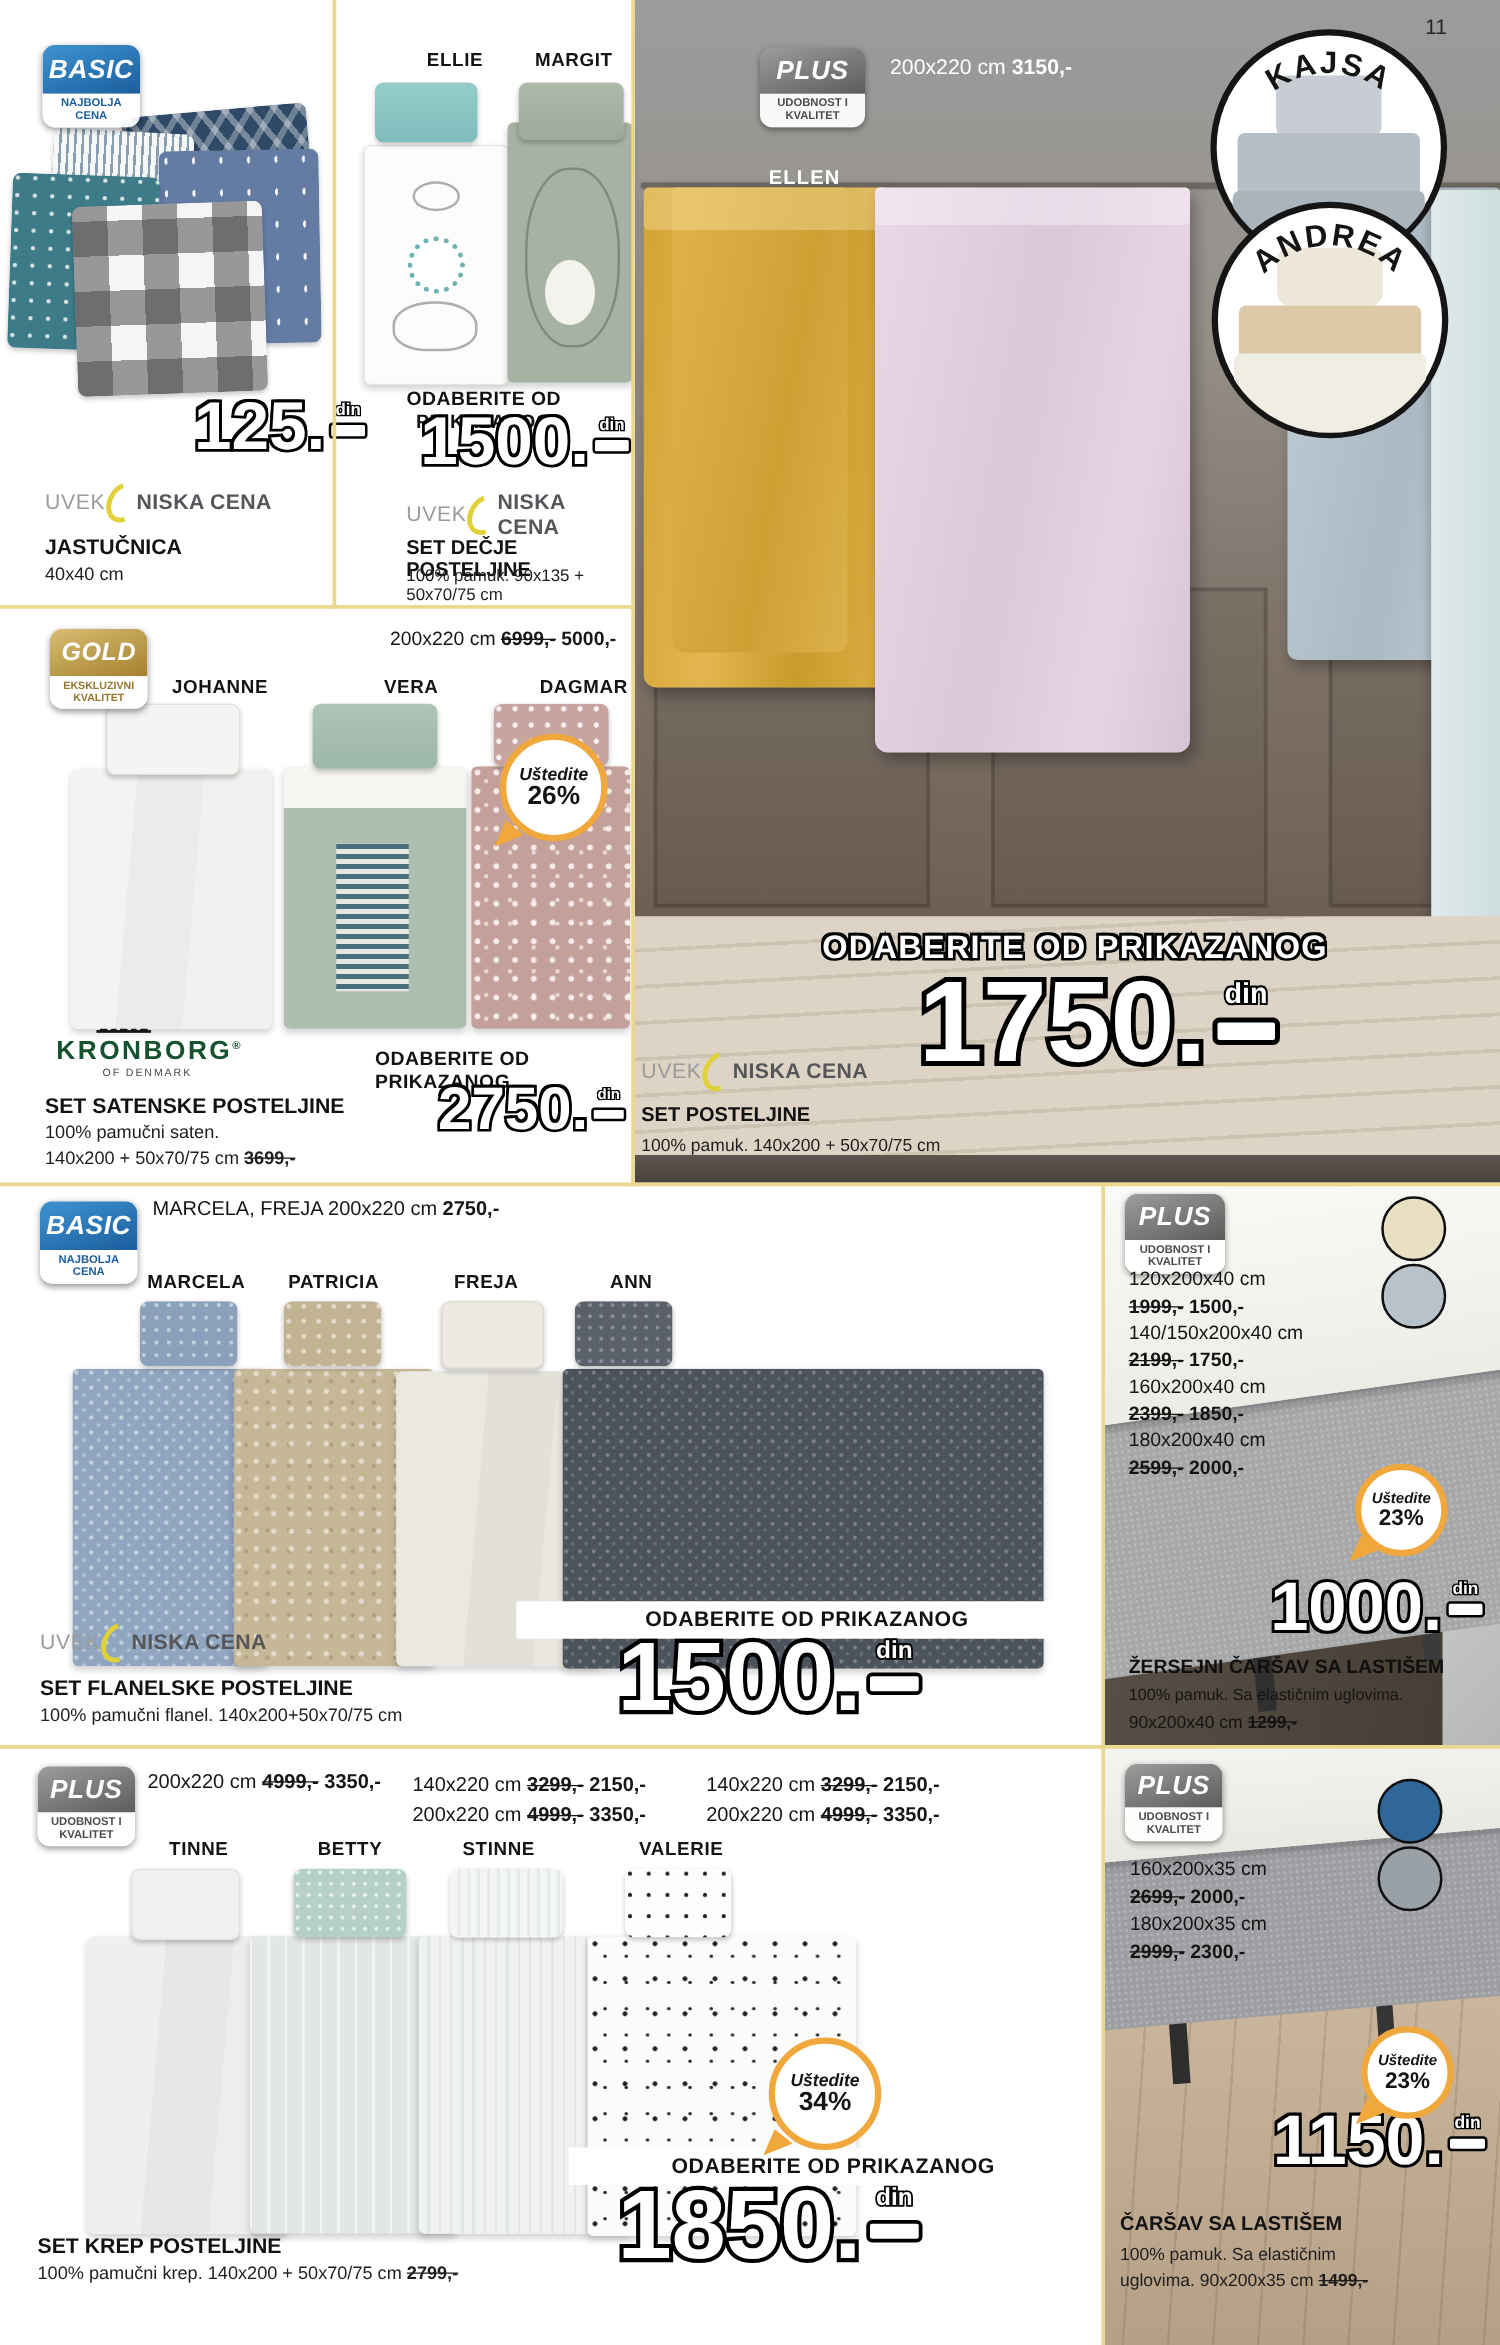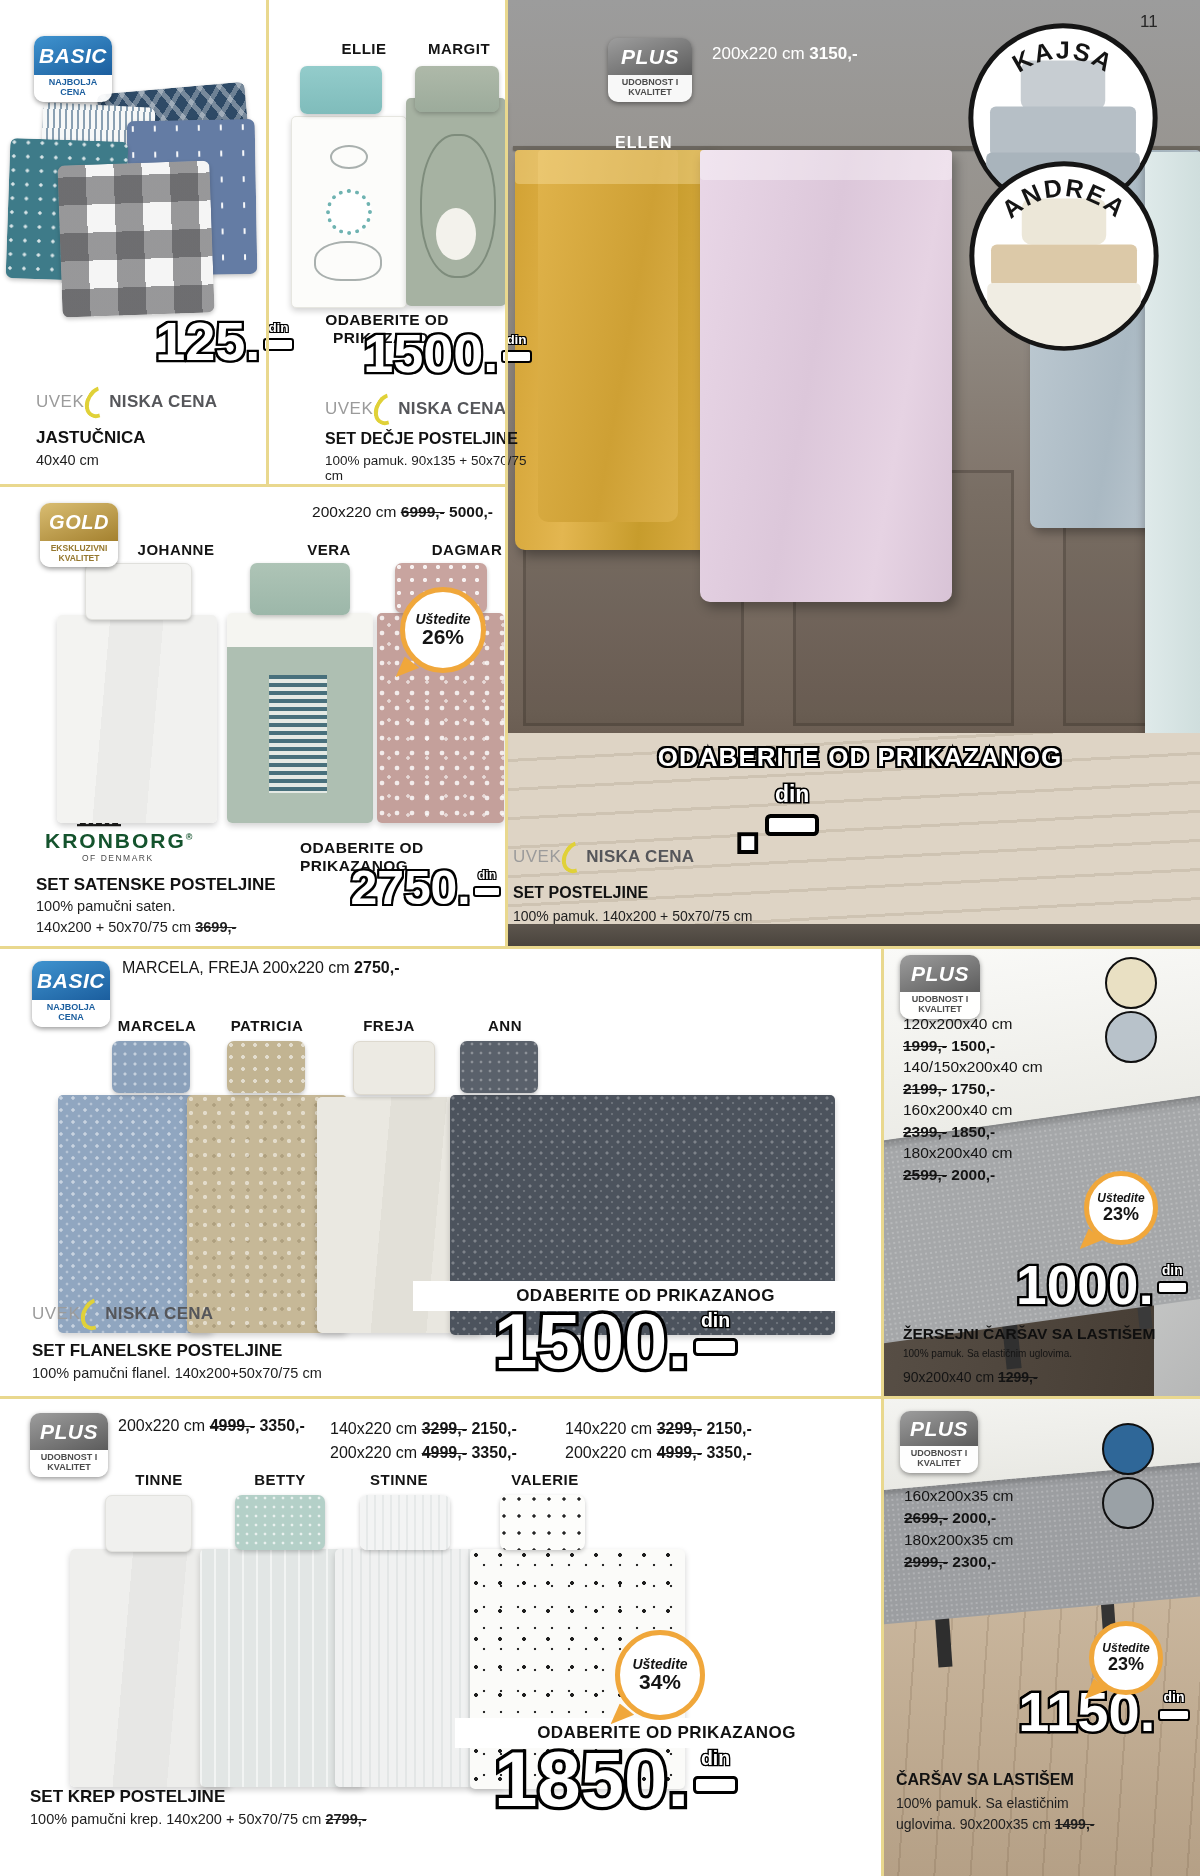--- a/index.html
+++ b/index.html
@@ -100,21 +100,21 @@
     </div>
     <div class="unc" style="left:36px;top:385px;">
       <span class="u1">UVEK</span>
       <span class="sw"></span>
       <span class="u2">NISKA CENA</span>
     </div>
     <div class="cap-title" style="left:36px;top:428px;">JASTUČNICA</div>
     <div class="cap-sub" style="left:36px;top:452px;">40x40 cm</div>
   </div>
 
-  <div class="card" id="card-decje" style="left:269px;top:0;width:236px;height:504px;padding-left:27px;">
+  <div class="card" id="card-decje" style="left:269px;top:0;width:236px;height:504px;">
     <div class="name-label" style="left:45px;top:40px;width:100px;">ELLIE</div>
     <div class="name-label" style="left:135px;top:40px;width:110px;">MARGIT</div>
 
     <div class="pil" style="left:31px;top:66px;width:82px;height:48px;background:linear-gradient(#93cccb,#7fbcbb);"></div>
     <div class="duv" style="left:22px;top:116px;width:114px;height:190px;background:#fcfcfa;border:1px solid #e6e6e0;">
       <div class="abs" style="left:38px;top:28px;width:34px;height:20px;border:2px solid #a9b0ae;border-radius:50%;"></div>
       <div class="abs" style="left:34px;top:72px;width:38px;height:38px;border-radius:50%;border:4px dotted #6fb3b1;background:#fff;"></div>
       <div class="abs" style="left:22px;top:124px;width:64px;height:36px;border:2px solid #a9b0ae;border-radius:48% 48% 40% 40%;"></div>
     </div>
 
@@ -199,20 +199,21 @@
         <rect x="12" y="44" width="76" height="22" rx="3" fill="#dcc9a8"></rect>
         <rect x="10" y="64" width="80" height="42" rx="3" fill="#f0ede3"></rect>
       </g>
       <text font-size="13" font-weight="bold" fill="#141414" letter-spacing="1" font-family="Liberation Sans,sans-serif">
         <textPath href="#arcA" startOffset="50%" text-anchor="middle">ANDREA</textPath>
       </text>
     </svg>
 
     <div class="cta-light" style="left:112px;top:742px;width:480px;text-align:center;">ODABERITE OD PRIKAZANOG</div>
     <div class="price" style="left:227px;top:778px;font-size:92px;">
+      <span class="p-num">1750</span>
         <span class="p-dot">.</span>
       <span class="p-tail">
           <span class="p-din">din</span>
           <span class="p-dash"></span>
         </span>
     </div>
     <div class="unc" style="left:5px;top:840px;">
       <span class="u1">UVEK</span>
       <span class="sw"></span>
       <span class="u2">NISKA CENA</span>
@@ -353,21 +354,21 @@
     </div>
     <div class="price" style="right:12px;top:312px;font-size:55px;">
       <span class="p-num">1000</span>
         <span class="p-dot">.</span>
       <span class="p-tail">
           <span class="p-din">din</span>
           <span class="p-dash"></span>
         </span>
     </div>
     <div class="cap-title" style="left:19px;top:376px;font-size:15.5px;color:#0f0f0f;">ŽERSEJNI ČARŠAV SA LASTIŠEM</div>
-    <div class="cap-sub" style="left:19px;top:399px;font-size:10px;color:#141414;">100% pamuk. Sa elastičnim uglovima.</div>
+    <div class="cap-sub" style="left:19px;top:399px;font-size:13px;color:#141414;">100% pamuk. Sa elastičnim uglovima.</div>
     <div class="cap-sub" style="left:19px;top:420px;font-size:14px;color:#141414;">
       <span>90x200x40 cm</span>
       <span class="old">1299,-</span>
     </div>
   </div>
 
   <div class="card" id="card-krep" style="left:0;top:1399px;width:878px;height:477px;">
     <div class="badge plus" style="left:30px;top:14px;width:78px;height:64px;">
       <div class="b-top">PLUS</div>
       <div class="b-sub">UDOBNOST I KVALITET</div>

